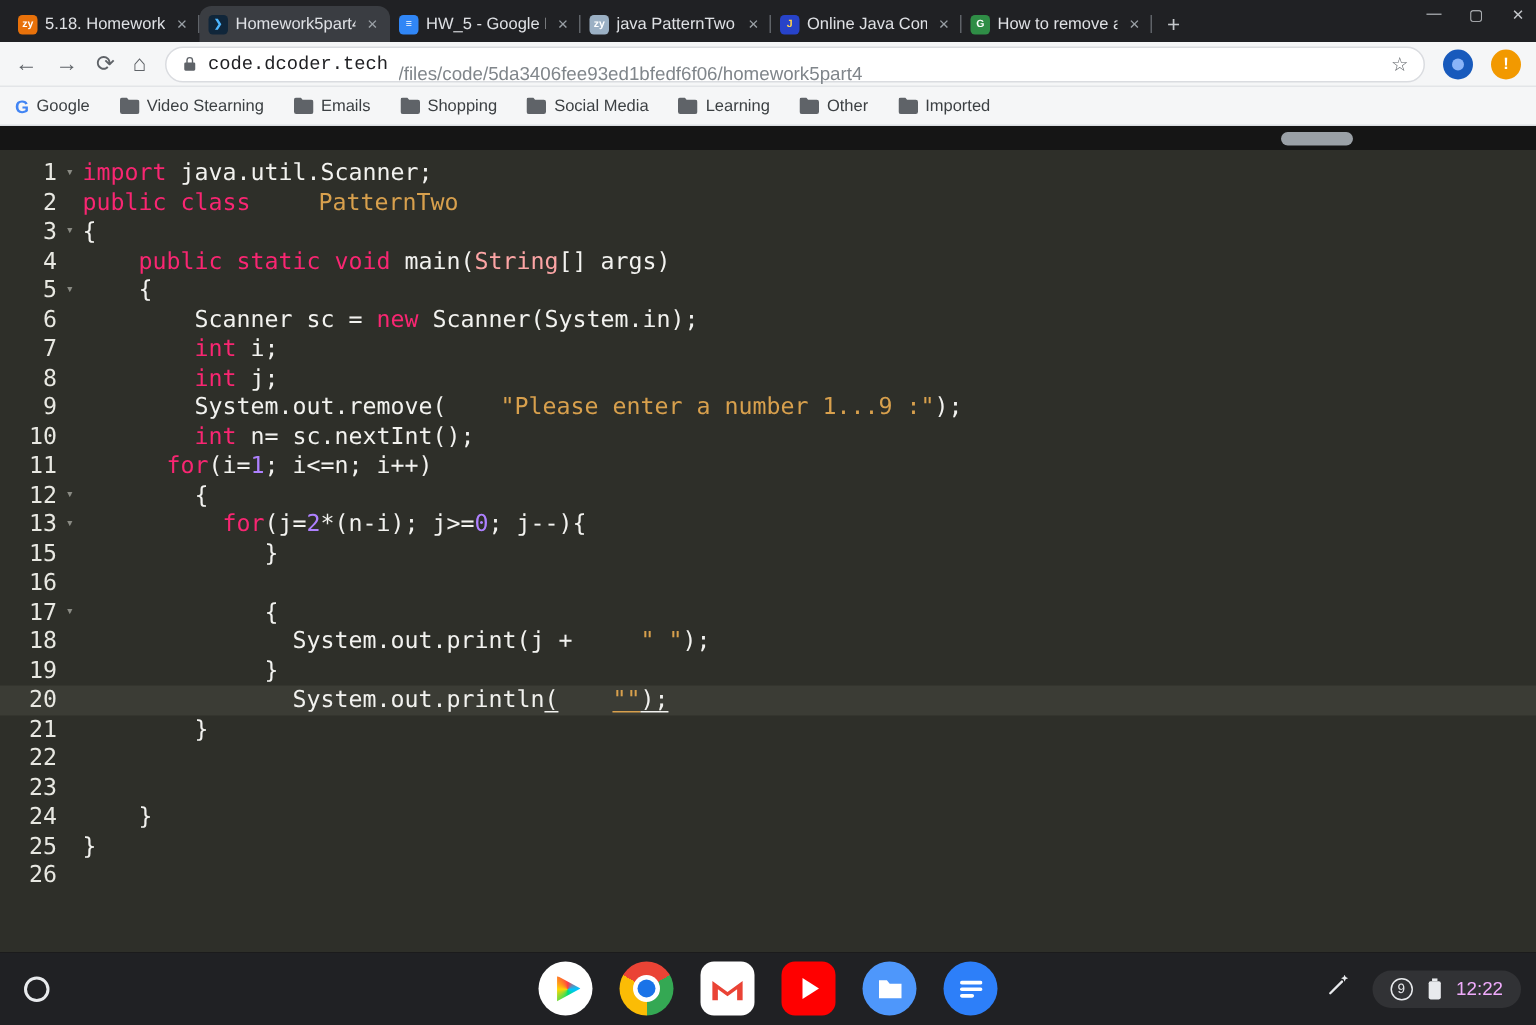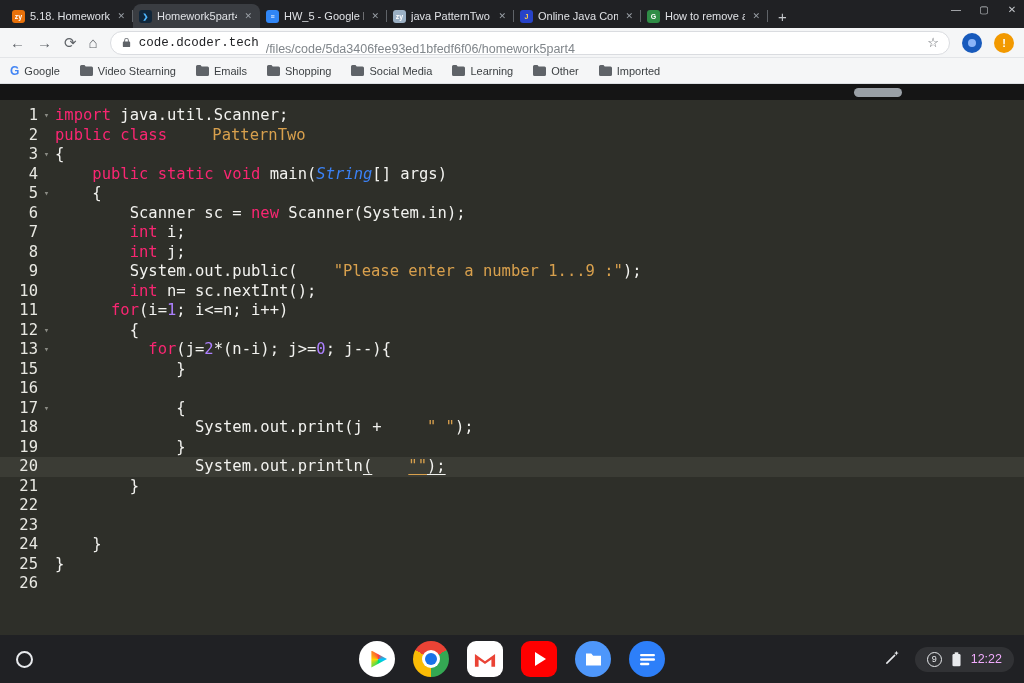--- a/index.html
+++ b/index.html
@@ -47,21 +47,21 @@
   .editor { flex:1; background:#2e2f29; overflow:hidden; padding-top:6px;
             font-family:"DejaVu Sans Mono", monospace; font-size:15.5px; }
   .line { display:flex; height:19.5px; line-height:19.5px; align-items:center; }
   .line.hl { background:#3b3c35; }
   .ln { width:38px; text-align:right; color:#e8e8e2; flex:none; }
   .fold { width:17px; text-align:center; color:#8a8b84; font-size:9px; flex:none; }
   .code { white-space:pre; color:#f2f2ef; }
   .tok-d { color:#f2f2ef; }
   .tok-k { color:#f92672; }
   .tok-o { color:#d8a04d;margin-left:36px; }
-  .tok-t { color:#3b82f6;font-style:italic; }
+  .tok-t { color:#fca5a5; }
   .tok-n { color:#ae81ff; }
   .u { text-decoration:underline; text-underline-offset:3px; }
 
   
   .shelf { height:48px; background:#202124; position:relative; display:flex; align-items:center; }
   .launcher { width:17px; height:17px; border:2px solid #e8eaed; border-radius:50%; margin-left:16px; }
   .shelf-apps { position:absolute; left:50%; transform:translateX(-50%); display:flex; gap:18px; align-items:center; }
   .app { width:36px; height:36px; border-radius:50%; display:grid; place-items:center; }
   .app.play { background:#fff; }
   .play-tri { width:17px; height:17px; margin-left:3px;
@@ -239,21 +239,21 @@
           <span class="code"><span class="tok-d">        </span><span class="tok-k">int</span><span class="tok-d"> i;</span></span>
         </div>
         <div class="line">
           <span class="ln">8</span>
           <span class="fold"></span>
           <span class="code"><span class="tok-d">        </span><span class="tok-k">int</span><span class="tok-d"> j;</span></span>
         </div>
         <div class="line">
           <span class="ln">9</span>
           <span class="fold"></span>
-          <span class="code"><span class="tok-d">        System.out.public(</span><span class="tok-o">"Please enter a number 1...9 :"</span><span class="tok-d">);</span></span>
+          <span class="code"><span class="tok-d">        System.out.remove(</span><span class="tok-o">"Please enter a number 1...9 :"</span><span class="tok-d">);</span></span>
         </div>
         <div class="line">
           <span class="ln">10</span>
           <span class="fold"></span>
           <span class="code"><span class="tok-d">        </span><span class="tok-k">int</span><span class="tok-d"> n= sc.nextInt();</span></span>
         </div>
         <div class="line">
           <span class="ln">11</span>
           <span class="fold"></span>
           <span class="code"><span class="tok-d">      </span><span class="tok-k">for</span><span class="tok-d">(i=</span><span class="tok-n">1</span><span class="tok-d">; i&lt;=n; i++)</span></span>

